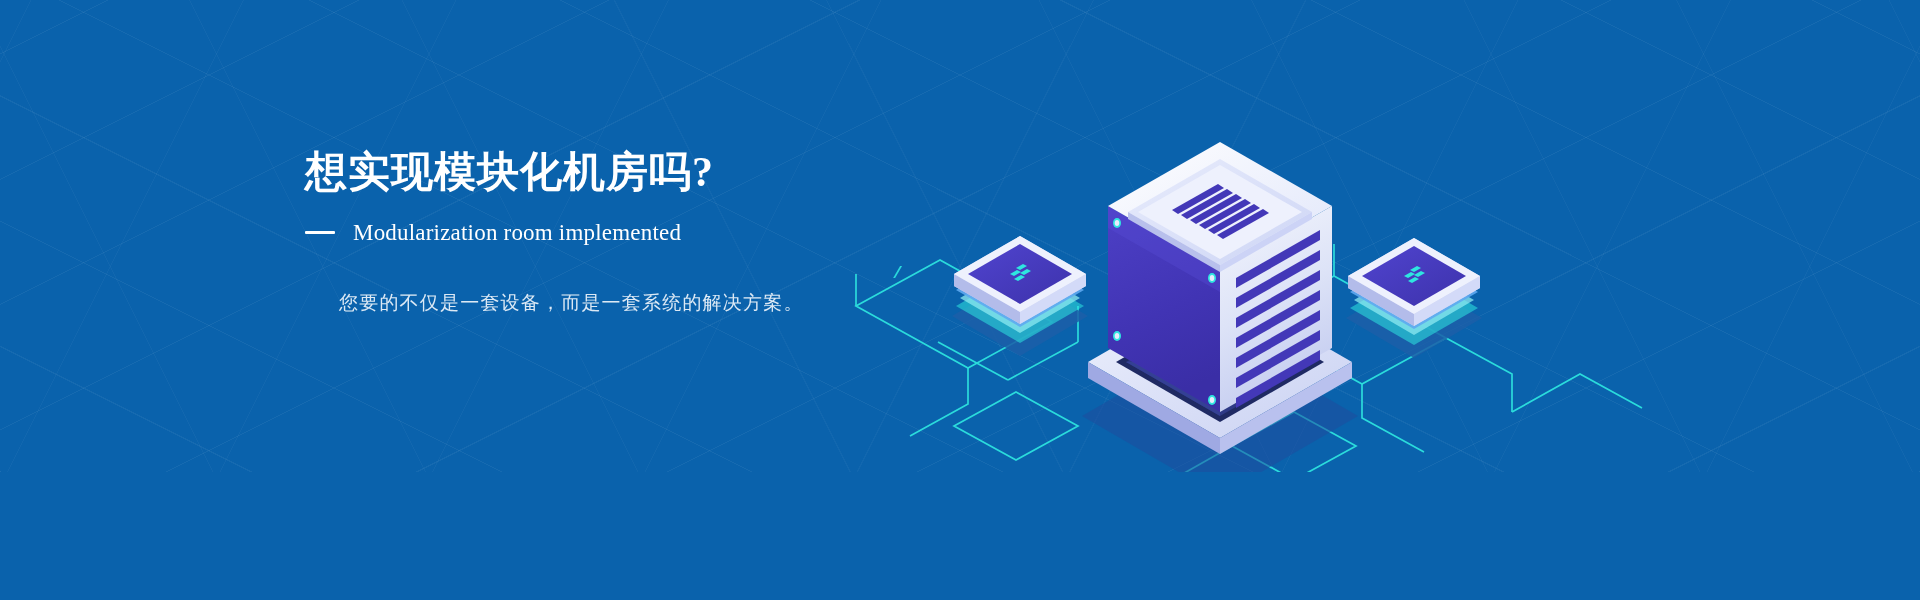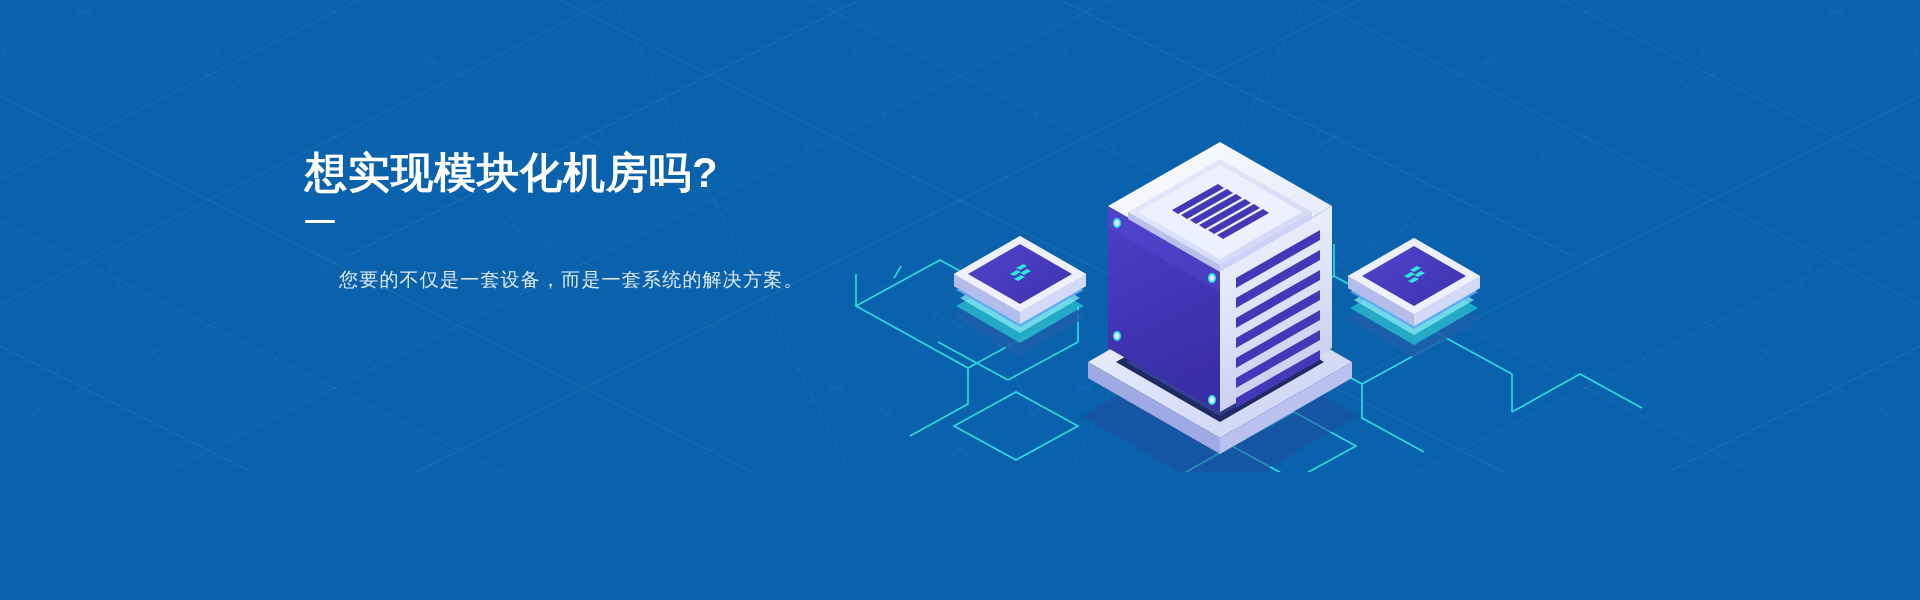--- a/index.html
+++ b/index.html
@@ -6,21 +6,21 @@
     margin: 0;
     padding: 0;
     background: #0a62ac;
   }
   #banner {
     position: relative;
     width: 1920px;
     height: 472px;
     overflow: hidden;
     background-color: #0a62ac;
-    font-family: Liberation Sans, sans-serif;
+    font-family: Liberation Serif, serif;
   }
 
   
   .bg-grid {
     position: absolute;
     inset: 0;
     background-image:
       repeating-linear-gradient(26.57deg,
         rgba(255,255,255,0.052) 0px,
         rgba(255,255,255,0.052) 1px,
@@ -105,20 +105,21 @@
 <div id="banner">
 
   <div class="bg-grid"></div>
 
   <div class="text-block">
 
     <h1 class="headline">想实现模块化机房吗?</h1>
 
     <div class="subtitle-row">
       <span class="subtitle-dash"></span>
+      <span class="subtitle">Modularization room implemented</span>
     </div>
 
     <div class="body-text">您要的不仅是一套设备，而是一套系统的解决方案。</div>
   </div>
 
   <div class="illustration">
     <svg width="900" height="480" viewBox="0 0 900 480" xmlns="http://www.w3.org/2000/svg">
       <defs>
         <linearGradient id="gSideFace" x1="0" y1="0" x2="0.3" y2="1">
           <stop offset="0%" stop-color="#f4f6fd"></stop>

